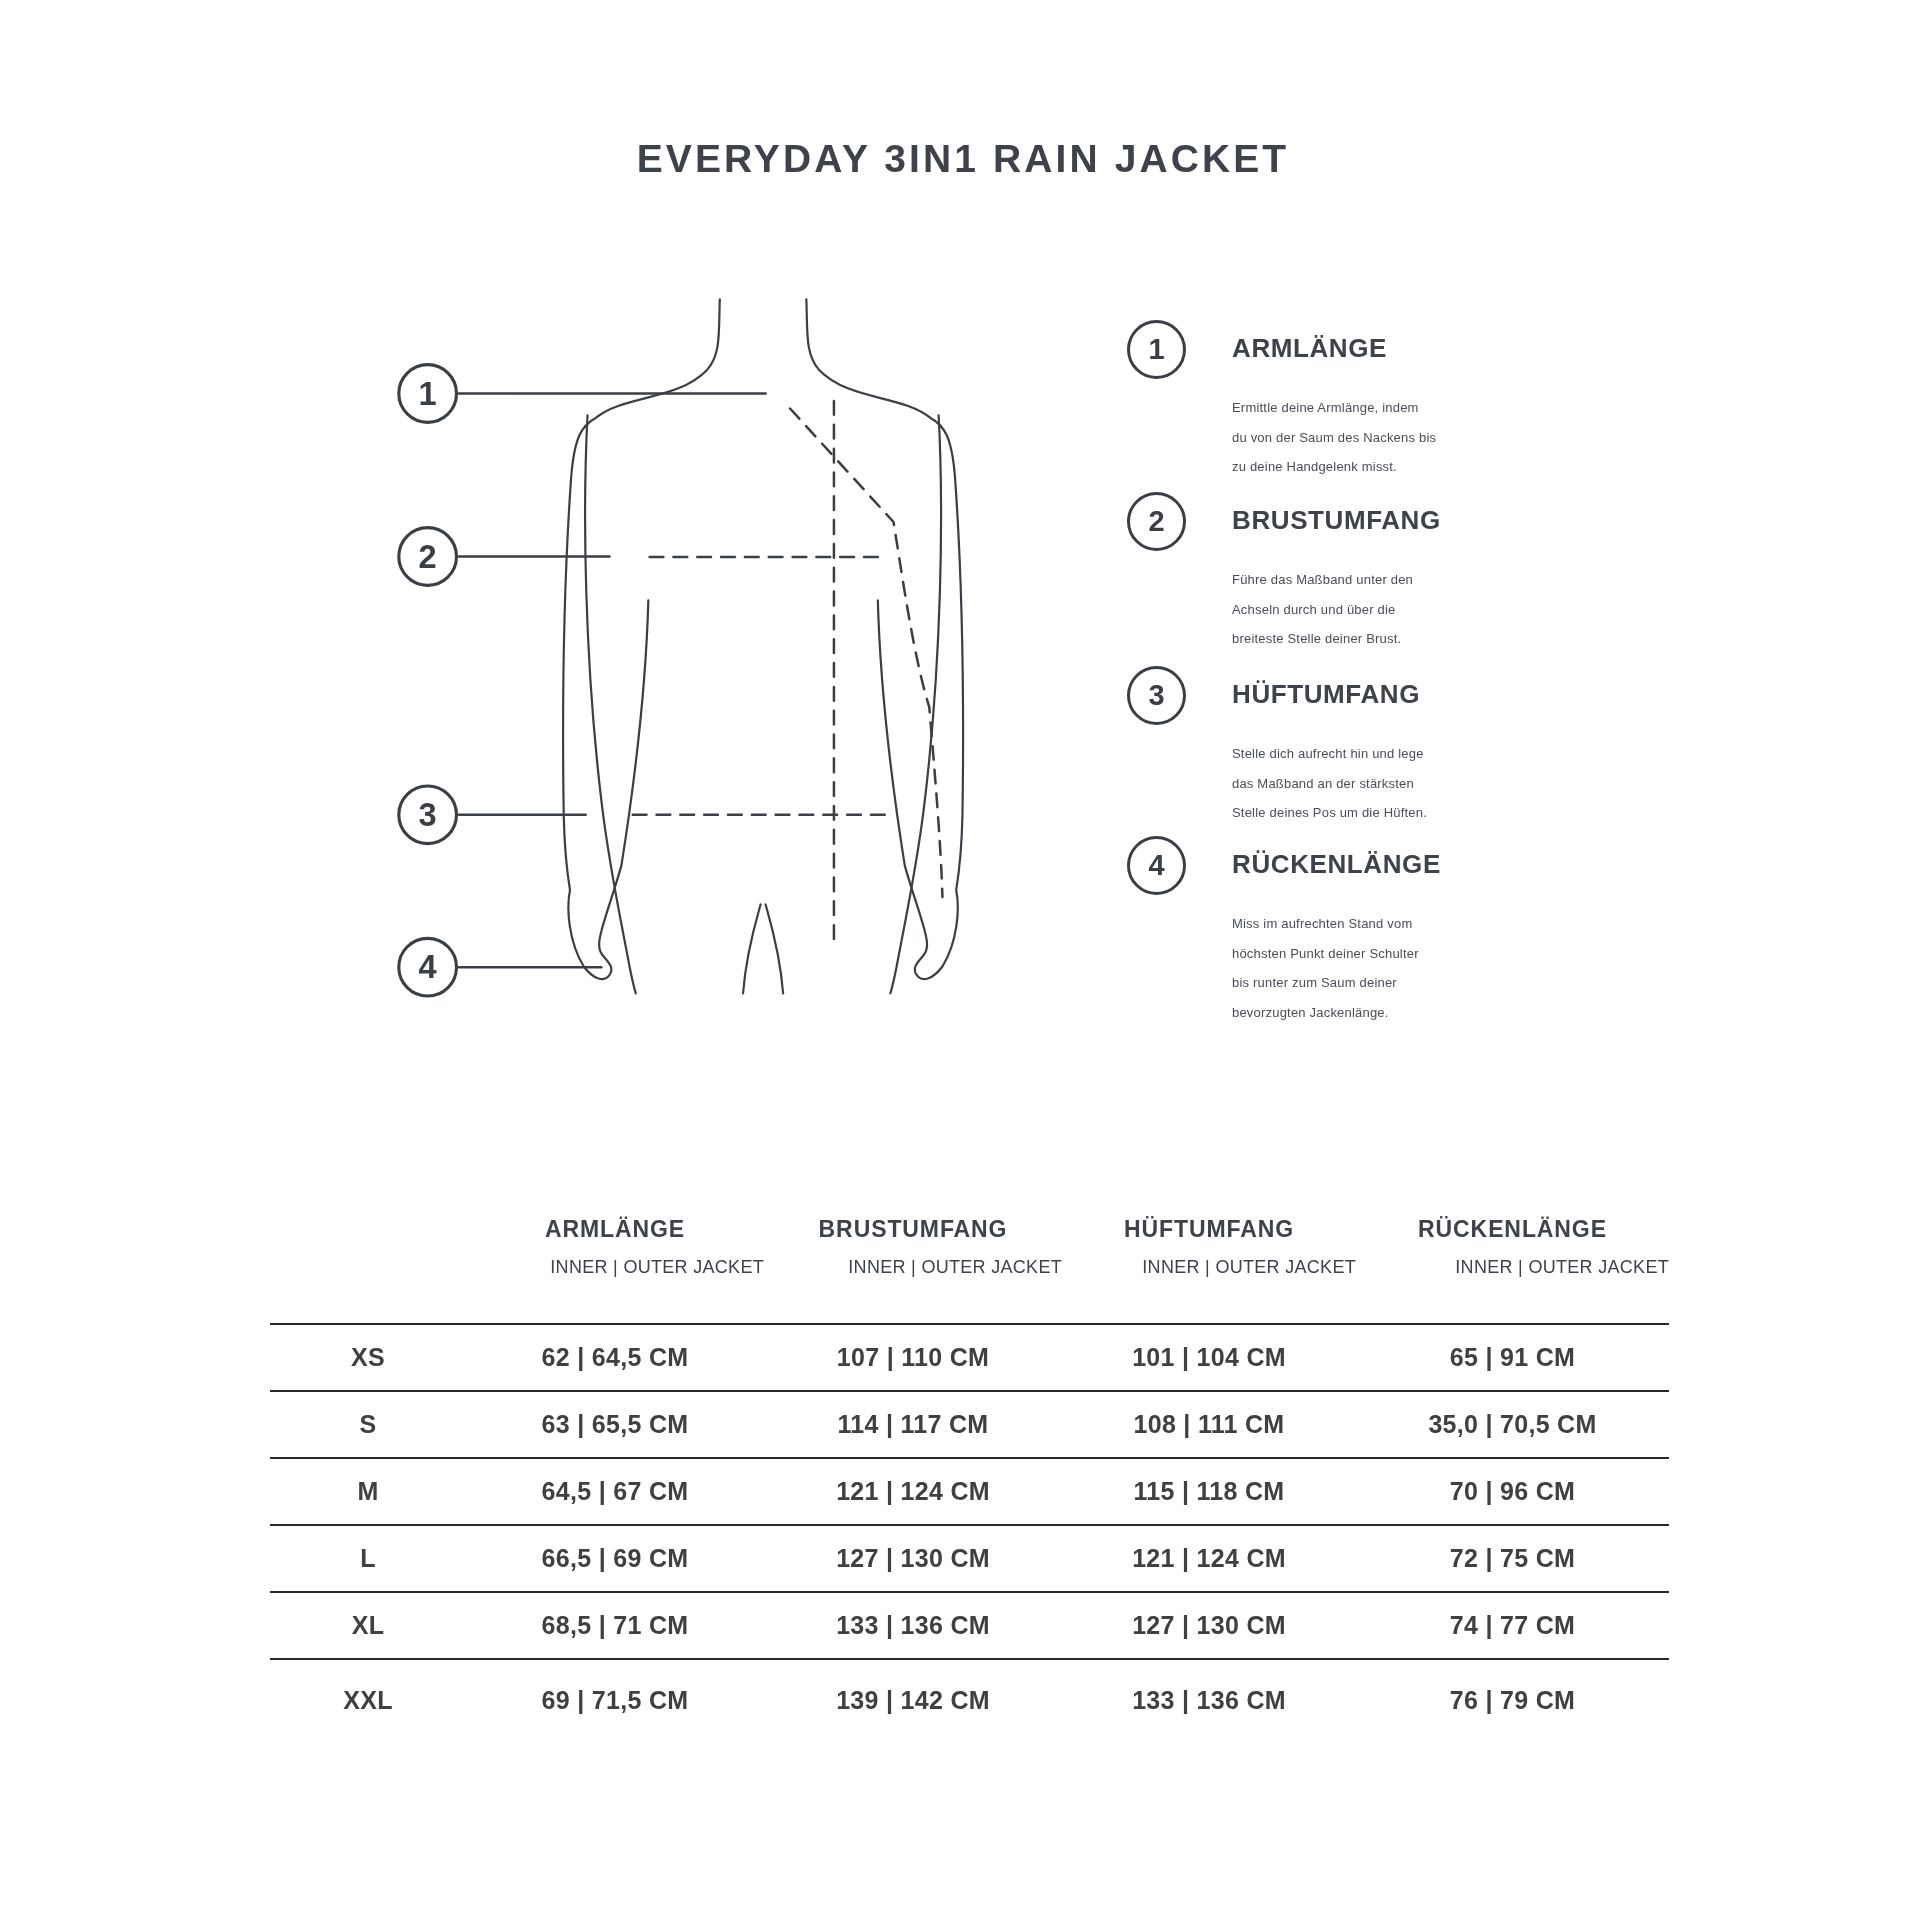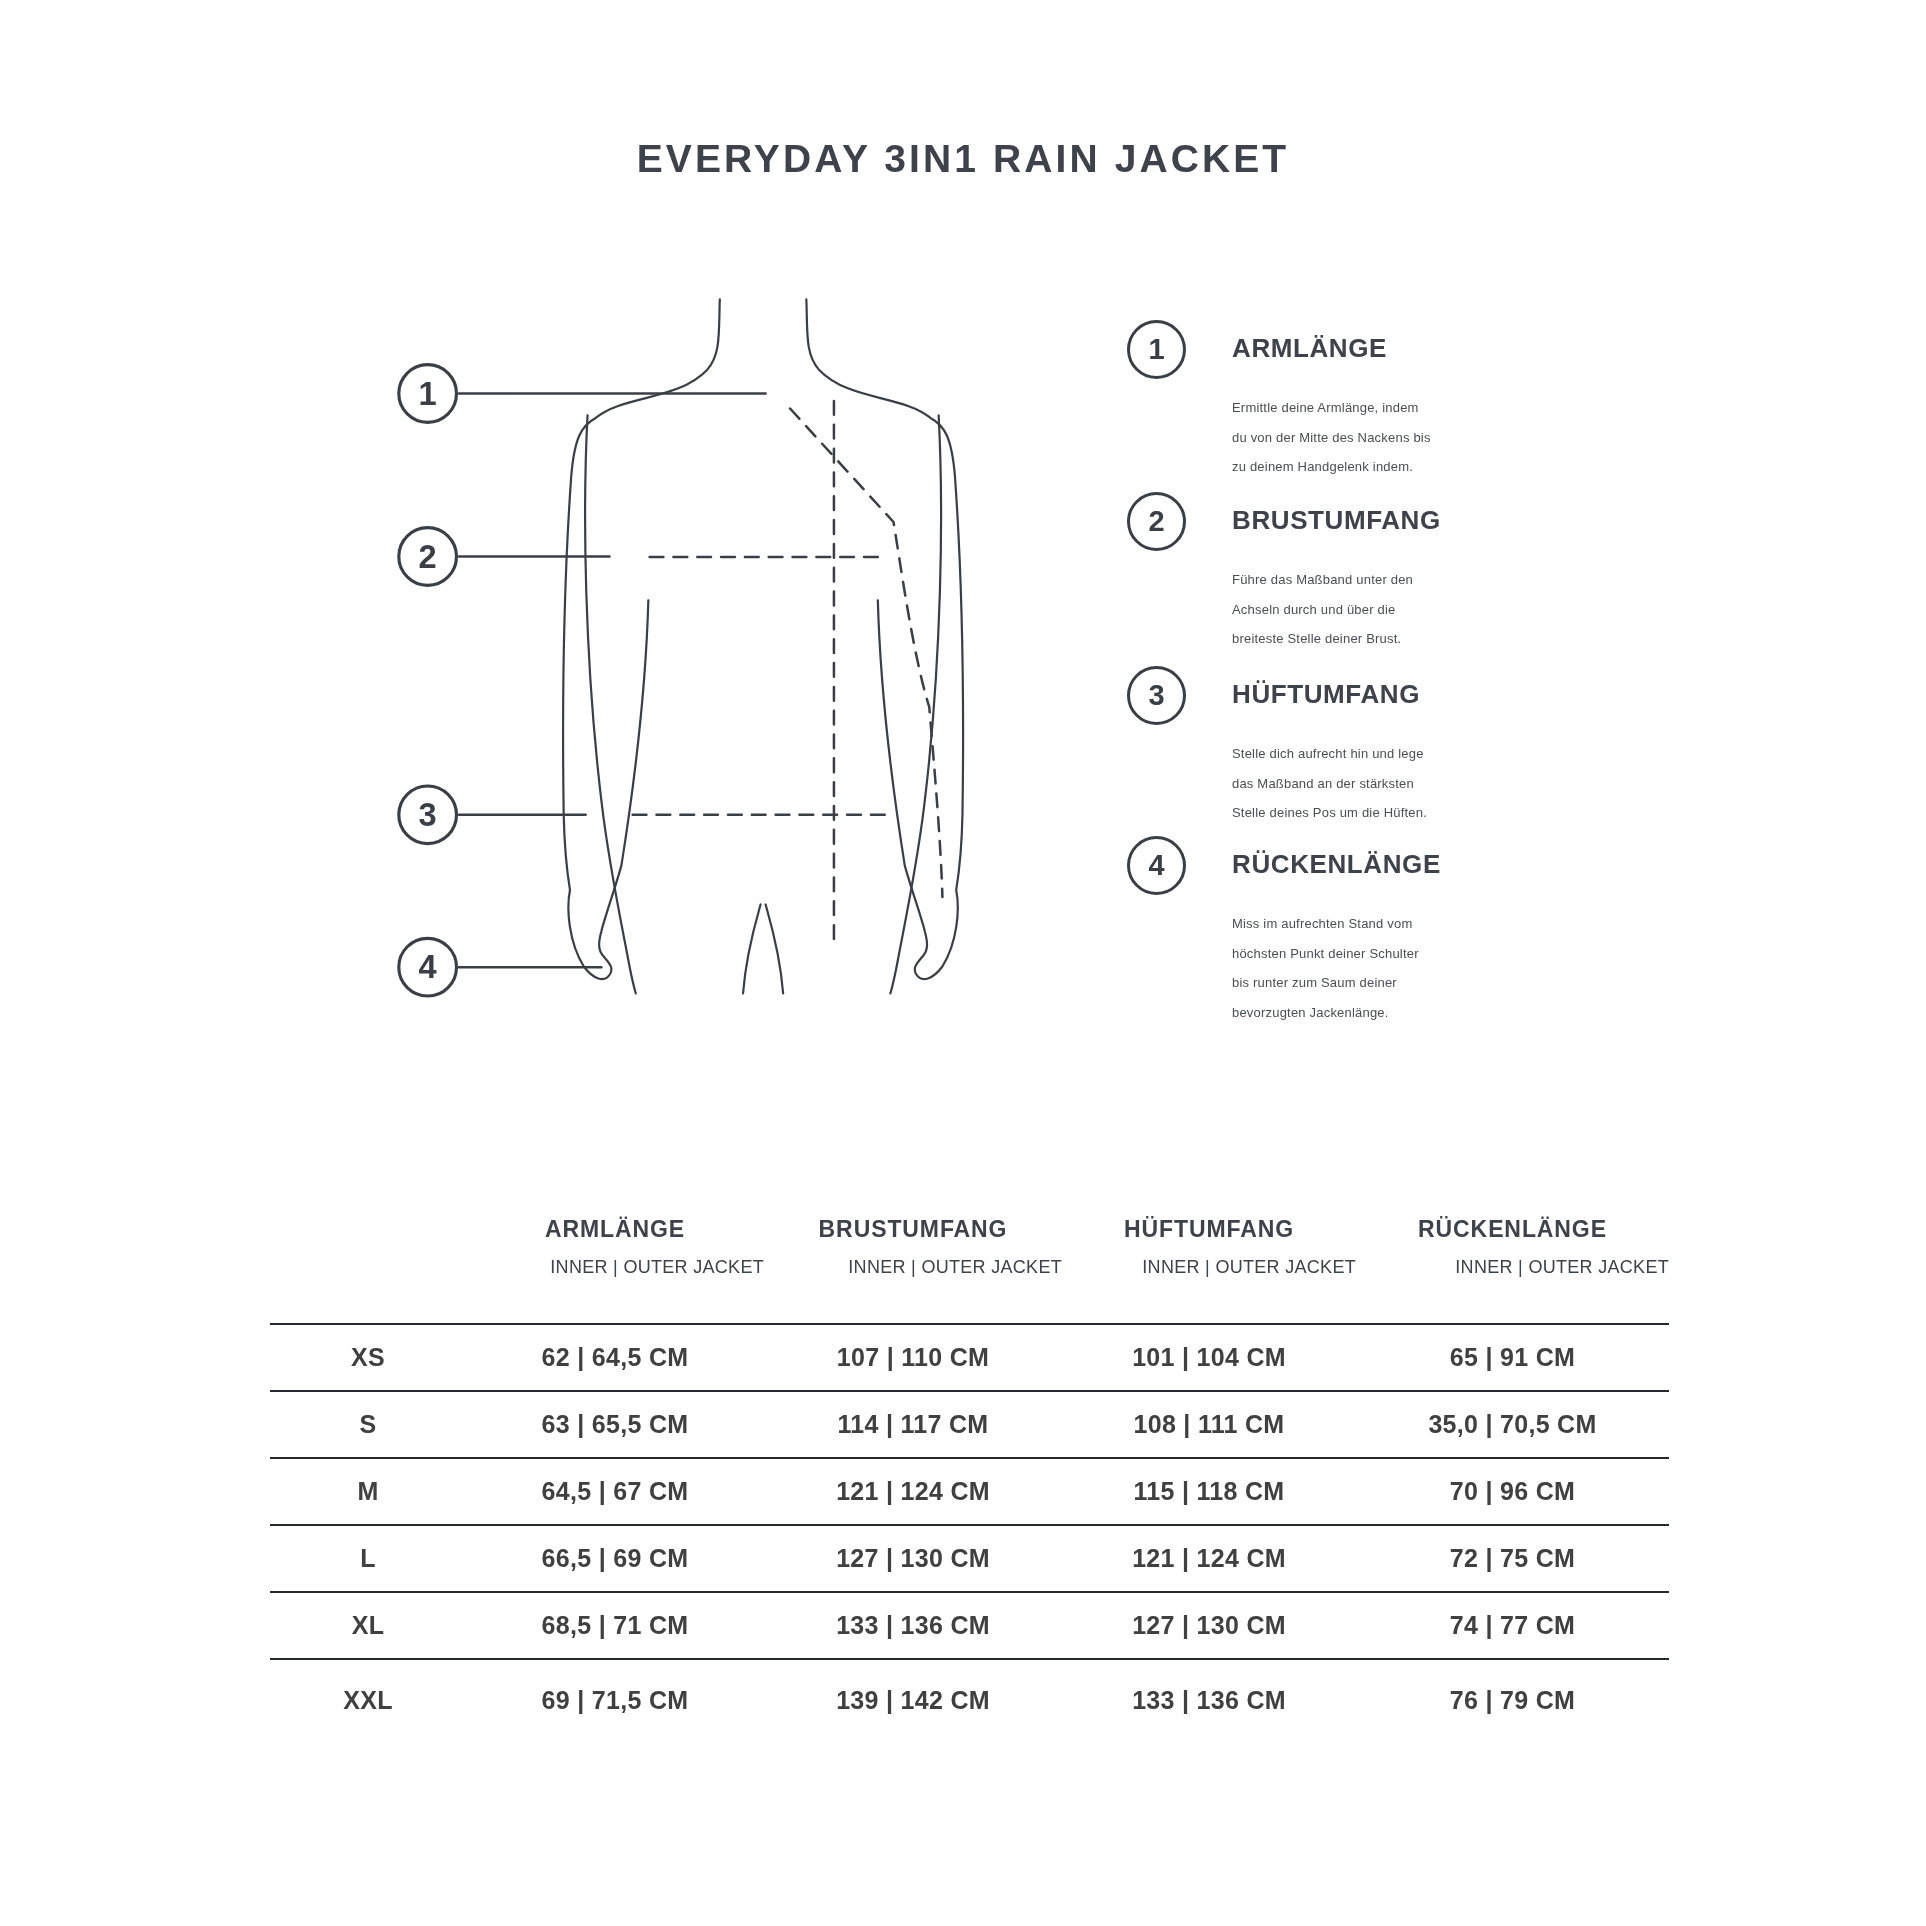--- a/index.html
+++ b/index.html
@@ -97,22 +97,22 @@
     <text x="122" y="863" text-anchor="middle" font-size="52" font-weight="700" fill="#3a3e45">3</text>
     <circle class="stroke" stroke-width="5" cx="122" cy="1088" r="46" fill="#ffffff"></circle>
     <text x="122" y="1106" text-anchor="middle" font-size="52" font-weight="700" fill="#3a3e45">4</text>
   </svg>
 
   <div class="guide-step" style="top:320px;">
     <div class="step-circle">1</div>
     <div class="step-heading">ARMLÄNGE</div>
     <div class="step-desc">
       <div class="line">Ermittle deine Armlänge, indem</div>
-      <div class="line">du von der Mitte des Nackens bis</div>
-      <div class="line">zu deinem Handgelenk indem.</div>
+      <div class="line">du von der Saum des Nackens bis</div>
+      <div class="line">zu deine Handgelenk misst.</div>
     </div>
   </div>
 
   <div class="guide-step" style="top:492px;">
     <div class="step-circle">2</div>
     <div class="step-heading">BRUSTUMFANG</div>
     <div class="step-desc">
       <div class="line">Führe das Maßband unter den</div>
       <div class="line">Achseln durch und über die</div>
       <div class="line">breiteste Stelle deiner Brust.</div>

